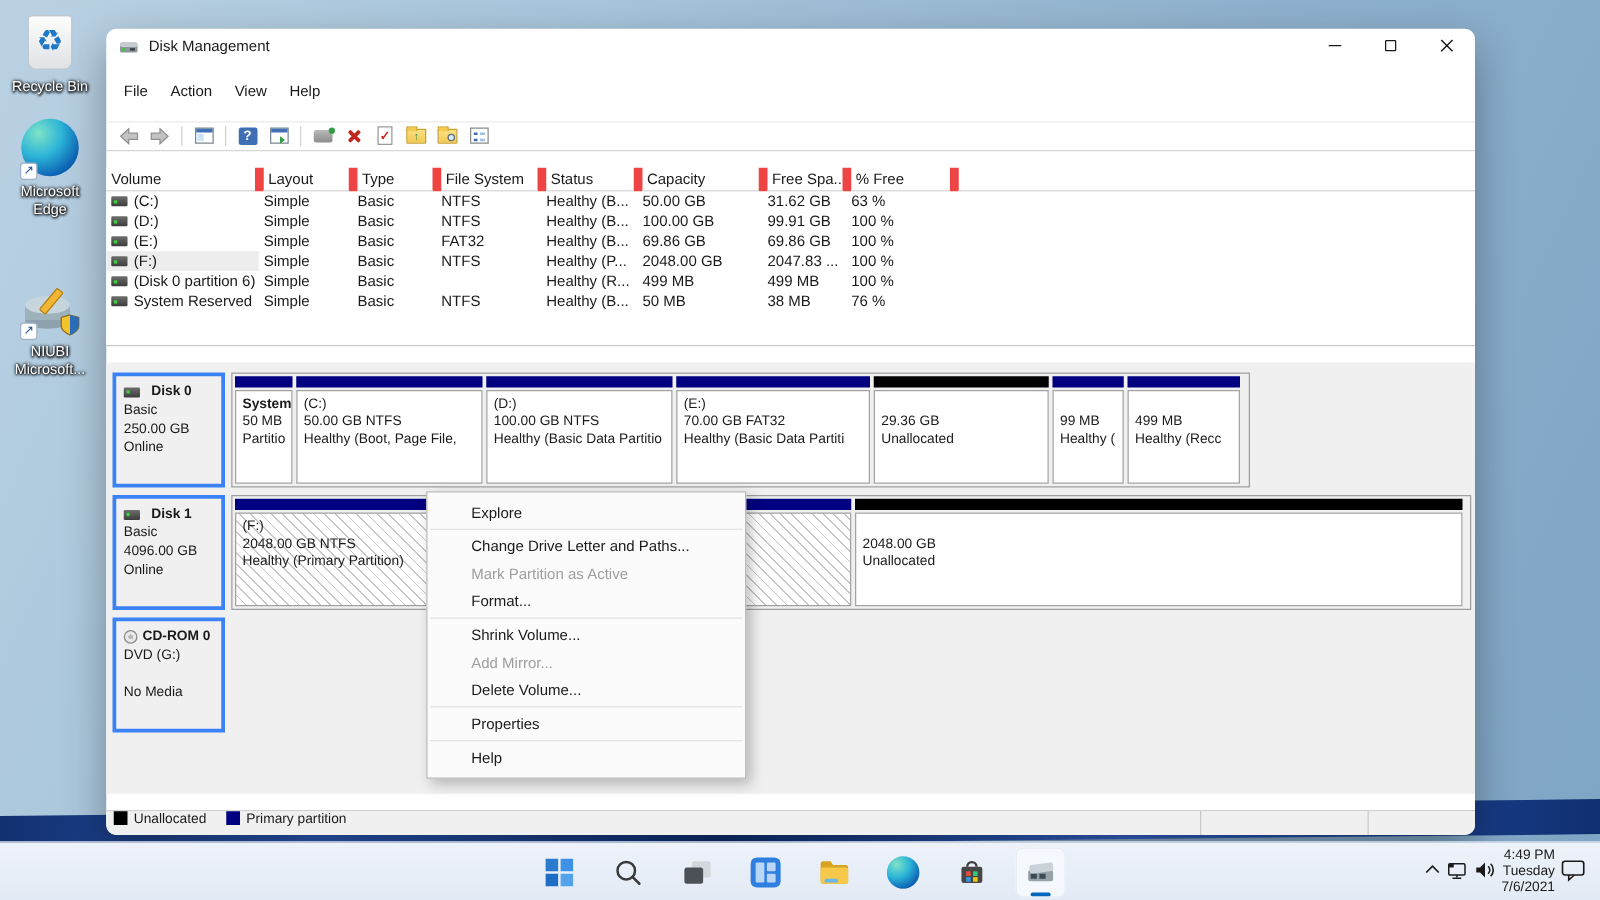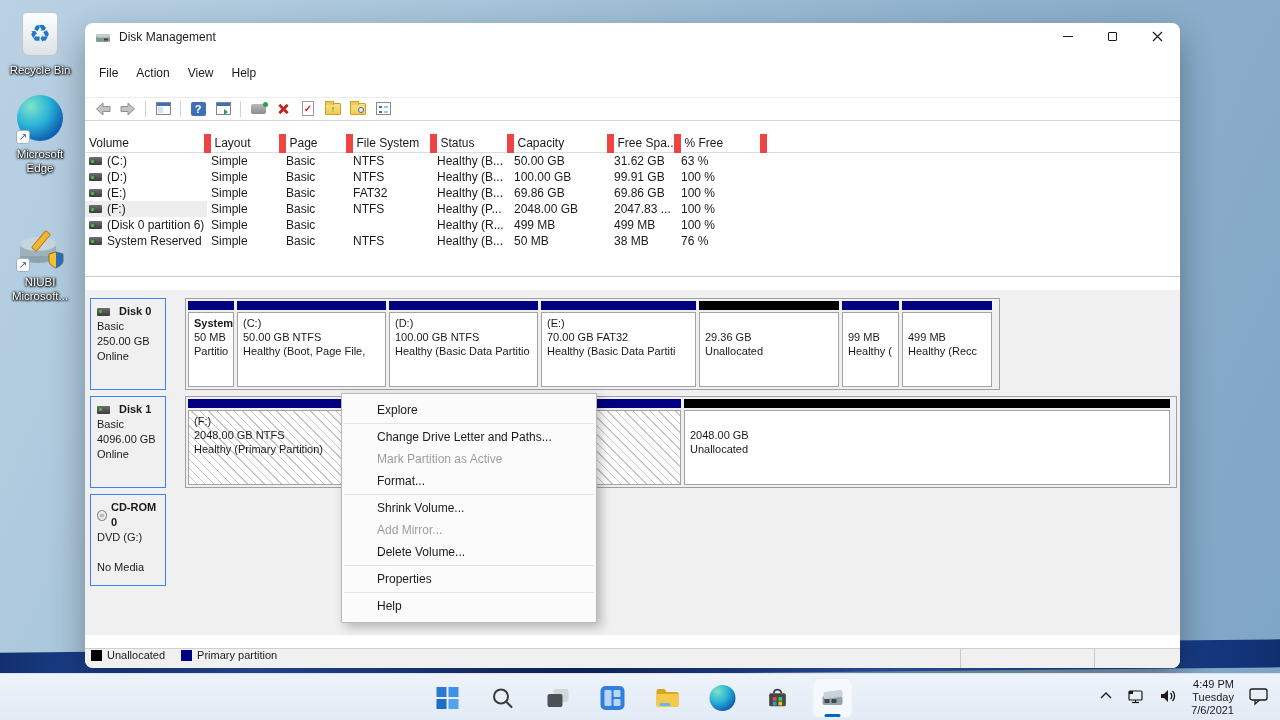--- a/index.html
+++ b/index.html
@@ -78,21 +78,21 @@
     border-right: 7px solid #ef4444; border-bottom: 1px solid #dcdcdc; overflow: hidden; white-space: nowrap; }
   .vtable th.filler { border-right: none; }
   .vtable td { padding: 1px 4px; height: 15px; white-space: nowrap; overflow: hidden; }
   .vtable td.sel { background: #ededed; }
   .vol-icon { display: inline-block; width: 13px; height: 8px; margin-right: 5px; vertical-align: 0;
     background: linear-gradient(#6e6e6e,#3c3c3c); border-radius: 1px; position: relative; }
   .vol-icon::after { content: ""; position: absolute; left: 2px; top: 2.5px; width: 3px; height: 3px; background: #35d13a; border-radius: 50%; }
 
   
   .graph-pane { position: relative; height: 383px; background: #f0f0f0; }
-  .disk-left { position: absolute; left: 5px; width: 76px; height: 92px; border: 1px solid #3b82f6;
+  .disk-left { position: absolute; left: 5px; width: 90px; height: 92px; border: 3px solid #3b82f6;
     background: #f0f0f0; padding: 5px 6px; font-size: 11px; line-height: 15px; }
   .disk-name { font-weight: 700; display: flex; align-items: center; gap: 4px; }
   .cd-icon { display: inline-block; width: 11px; height: 11px; border: 1px solid #8a8a8a; border-radius: 50%;
     background: radial-gradient(circle, #bcbcbc 0 2px, #e8e8e8 2px); }
   .disk-strip { position: absolute; left: 100px; height: 92px; border: 1px solid #9f9f9f; background: #f0f0f0;
     display: flex; gap: 3px; padding: 2px; }
   #panel0, #strip0 { top: 8px; } #panel1, #strip1 { top: 106px; } #panelc { top: 204px; }
   #strip0 { width: 815px; } #strip1 { width: 992px; }
   .part { display: flex; flex-direction: column; }
   .pband { height: 9px; }
@@ -128,21 +128,21 @@
   .slot.active { background: #f5f9fd; box-shadow: 0 0 0 1px #e6ecf3 inset; }
   .indicator { position: absolute; bottom: 1px; left: 50%; transform: translateX(-50%);
     width: 16px; height: 3px; border-radius: 2px; background: #0067c0; }
   .start-grid { display: grid; grid-template-columns: 10px 10px; grid-template-rows: 10px 10px; gap: 2px; }
   .start-grid i { display: block; }
   .widgets-box { width: 24px; height: 24px; border-radius: 5px; background: #2f7fe0; position: relative; }
   .widgets-box i { position: absolute; background: #b9d6f7; border-radius: 1px; }
   .wb1 { left: 4px; top: 4px; width: 7px; height: 16px; }
   .wb2 { left: 13px; top: 4px; width: 7px; height: 7px; }
   .wb3 { left: 13px; top: 13px; width: 7px; height: 7px; }
-  .tb-right { position: absolute; right: 10px; top: 0; height: 47px; display: flex; align-items: center; gap: 14px; }
+  .tb-right { position: absolute; right: 10px; top: 0; height: 47px; display: flex; align-items: center; gap: 4px; }
   .clock { text-align: right; font-size: 11px; line-height: 13px; }
 </style>
 </head>
 <body>
 
 <div class="desktop">
   <div class="swoosh"></div>
 
   <div class="dicon" id="icon-recycle">
     <div class="art">
@@ -267,21 +267,21 @@
           <col style="width:77px">
             <col style="width:100px">
             <col style="width:67px">
             <col style="width:86px">
             <col>
         </colgroup>
         <thead>
           <tr>
             <th>Volume</th>
             <th>Layout</th>
-            <th>Page</th>
+            <th>Type</th>
             <th>File System</th>
             <th>Status</th>
             <th>Capacity</th>
             <th>Free Spa...</th>
             <th>% Free</th>
             <th class="filler"></th>
           </tr>
         </thead>
         <tbody>
           <tr>

